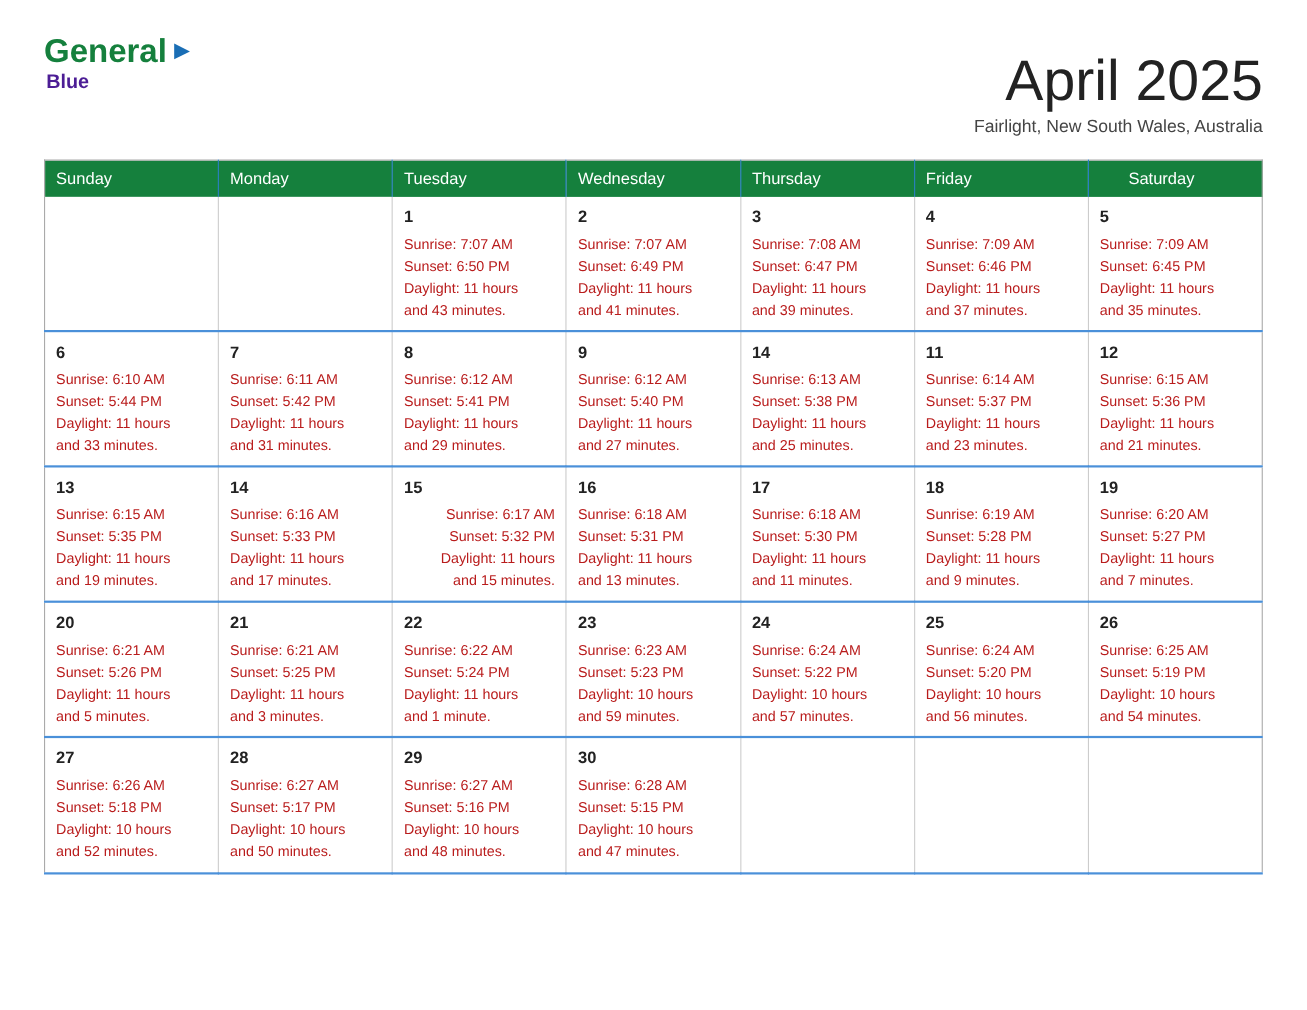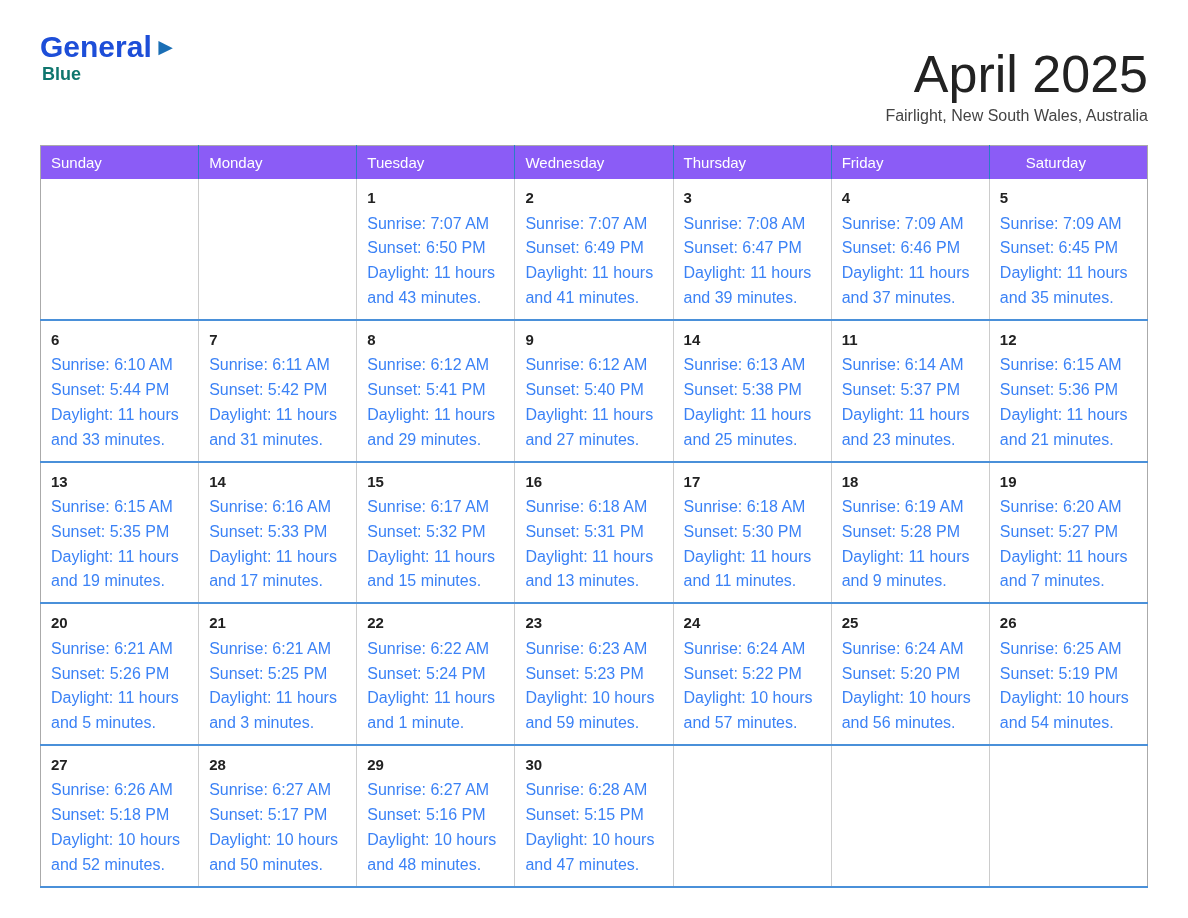--- a/index.html
+++ b/index.html
@@ -35,21 +35,21 @@
       font-size: 16px;
       color: #444;
       margin-top: 4px;
     }
     .calendar-table {
       width: 100%;
       border-collapse: collapse;
       border: 1px solid #aaa;
     }
     .calendar-table thead tr th {
-      background-color: #8b5cf6;
+      background-color: #15803d;
       color: #fff;
       font-size: 15px;
       font-weight: normal;
       padding: 8px 10px;
       text-align: left;
       border-right: 1px solid #2a7ec5;
     }
     .calendar-table thead tr th:last-child {
       border-right: none;
       padding-left: 36px;
@@ -70,45 +70,45 @@
     .calendar-table tbody tr td:last-child {
       border-right: none;
     }
     .day-number {
       font-size: 15px;
       font-weight: bold;
       display: block;
       margin-bottom: 2px;
     }
     .day-info {
-      font-size: 16px;
-      color: #3b82f6;
+      font-size: 13px;
+      color: #b91c1c;
       line-height: 1.55;
     }
     .empty-cell {
       background: #fff;
     }
     
     .logo-row {
       display: flex;
       align-items: center;
     }
     .logo-general {
       font-size: 30px;
       font-weight: bold;
-      color: #1d4ed8;
+      color: #15803d;
     }
     .logo-arrow {
       color: #1a6eb5;
       font-size: 24px;
       margin-left: 2px;
       line-height: 1;
     }
     .logo-blue-text {
-      color: #0f766e;
+      color: #4c1d95;
       font-size: 18px;
       margin-left: 2px;
       font-weight: bold;
     }
   </style>
 </head>
 <body>
 
 <div class="header-area">
   <div class="logo">
@@ -239,21 +239,21 @@
         </td>
         <td>
           <span class="day-number">14</span>
           <div class="day-info" style="white-space: pre-line;">Sunrise: 6:16 AM
 Sunset: 5:33 PM
 Daylight: 11 hours
 and 17 minutes.</div>
         </td>
         <td>
           <span class="day-number">15</span>
-          <div class="day-info" style="white-space: pre-line;">Sunrise: 6:17 AM
+          <div class="day-info" style="white-space: pre-line; text-align: right;">Sunrise: 6:17 AM
 Sunset: 5:32 PM
 Daylight: 11 hours
 and 15 minutes.</div>
         </td>
         <td>
           <span class="day-number">16</span>
           <div class="day-info" style="white-space: pre-line;">Sunrise: 6:18 AM
 Sunset: 5:31 PM
 Daylight: 11 hours
 and 13 minutes.</div>

